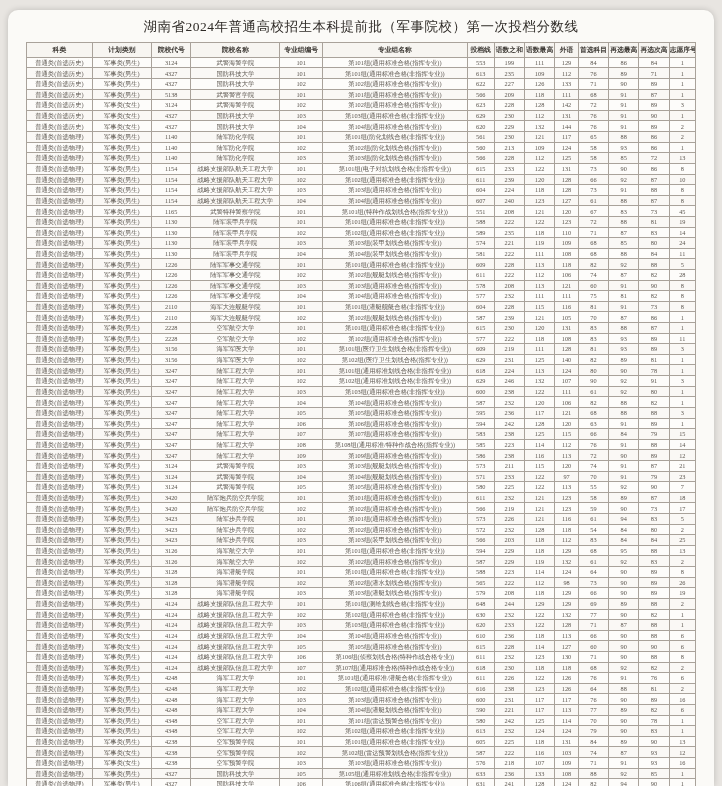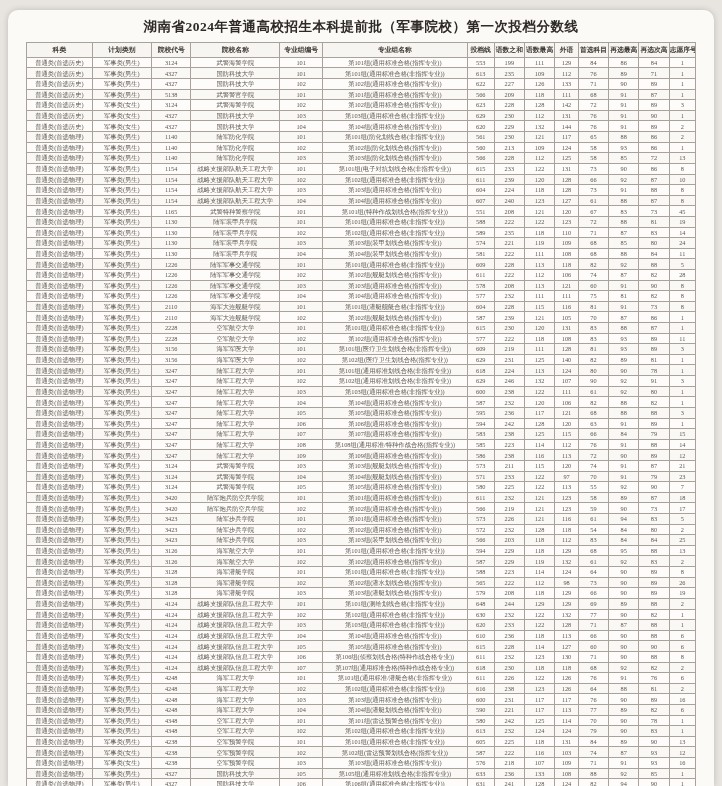--- a/index.html
+++ b/index.html
@@ -11,21 +11,21 @@
   .page{
     position:absolute;left:8px;top:10px;right:8px;bottom:0;
     background:#fbfaf7;
     border-radius:10px 10px 0 0;
     box-shadow:0 0 6px rgba(0,0,0,0.18);
     padding:6px 18px 0 18px;
     box-sizing:border-box;
   }
   .doc-title{
     text-align:center;
-    font-size:13.5px;font-weight:bold;letter-spacing:0.5px;
+    font-size:13.5px;font-weight:normal;letter-spacing:0.5px;
     color:#2e2a26;margin:2px 0 6px 0;
   }
   table.score-table{
     width:100%;border-collapse:collapse;table-layout:fixed;
   }
   table.score-table th,table.score-table td{
     border:0.6px solid #a9a29a;
     font-size:6.3px;line-height:1.15;
     text-align:center;vertical-align:middle;
     padding:1.2px 0.5px;

